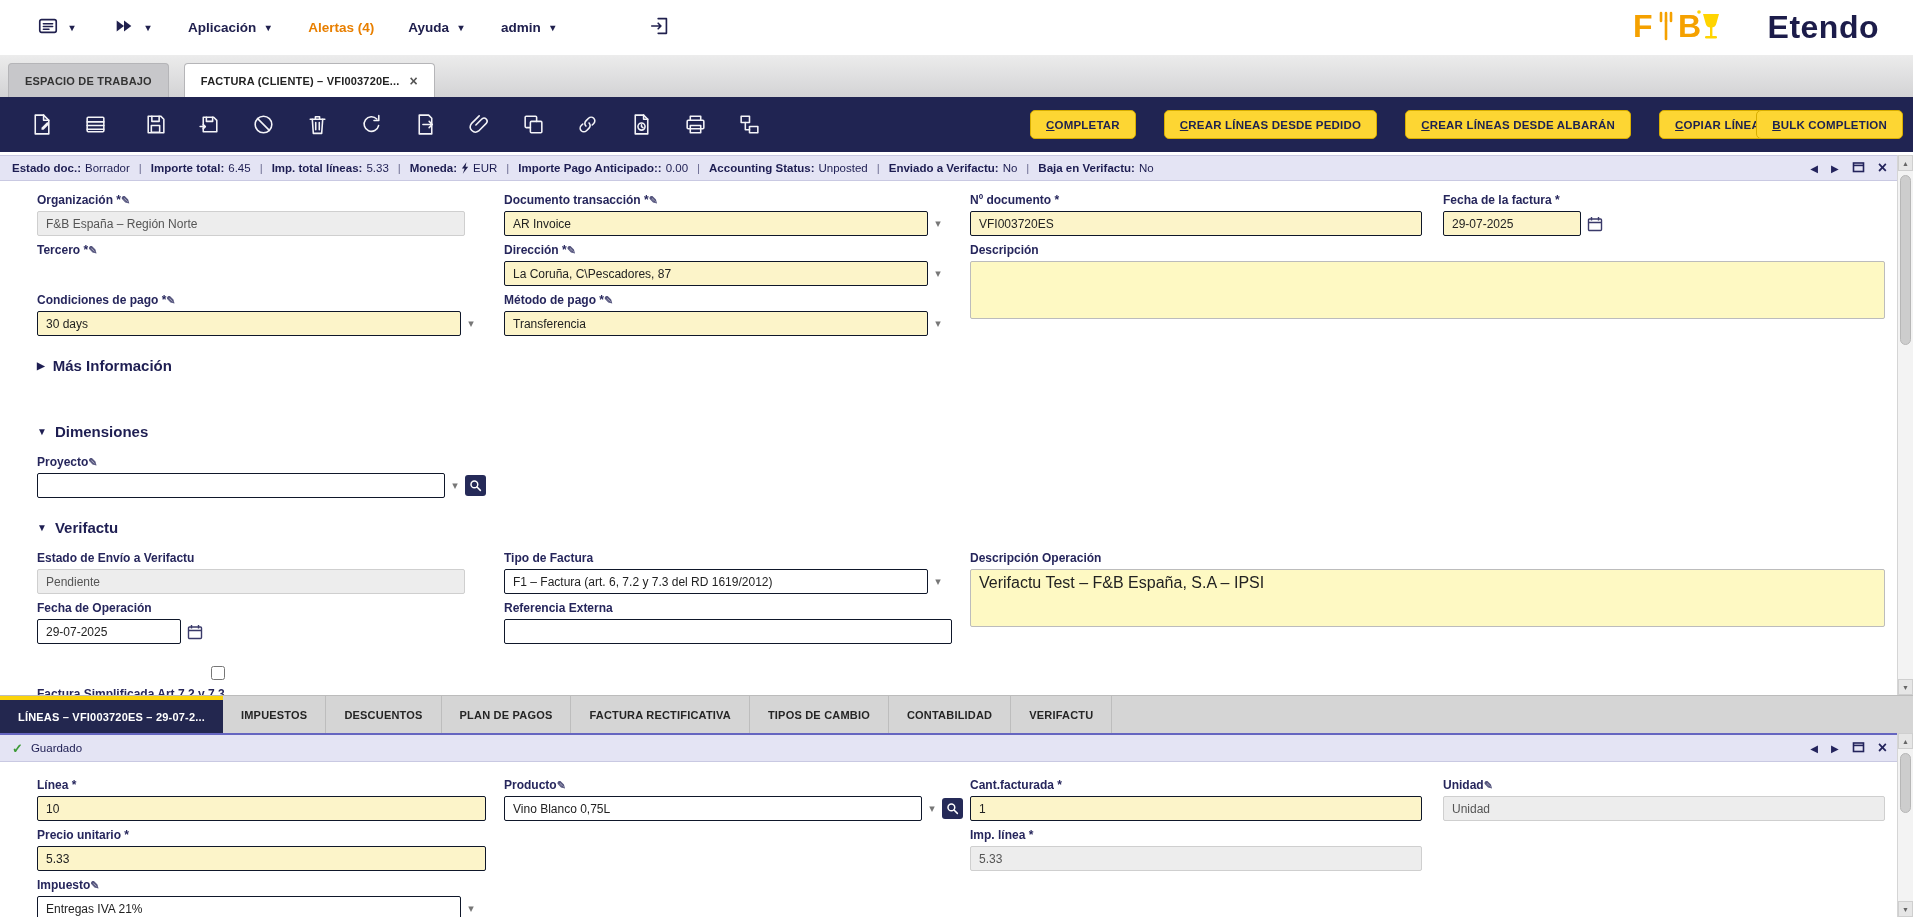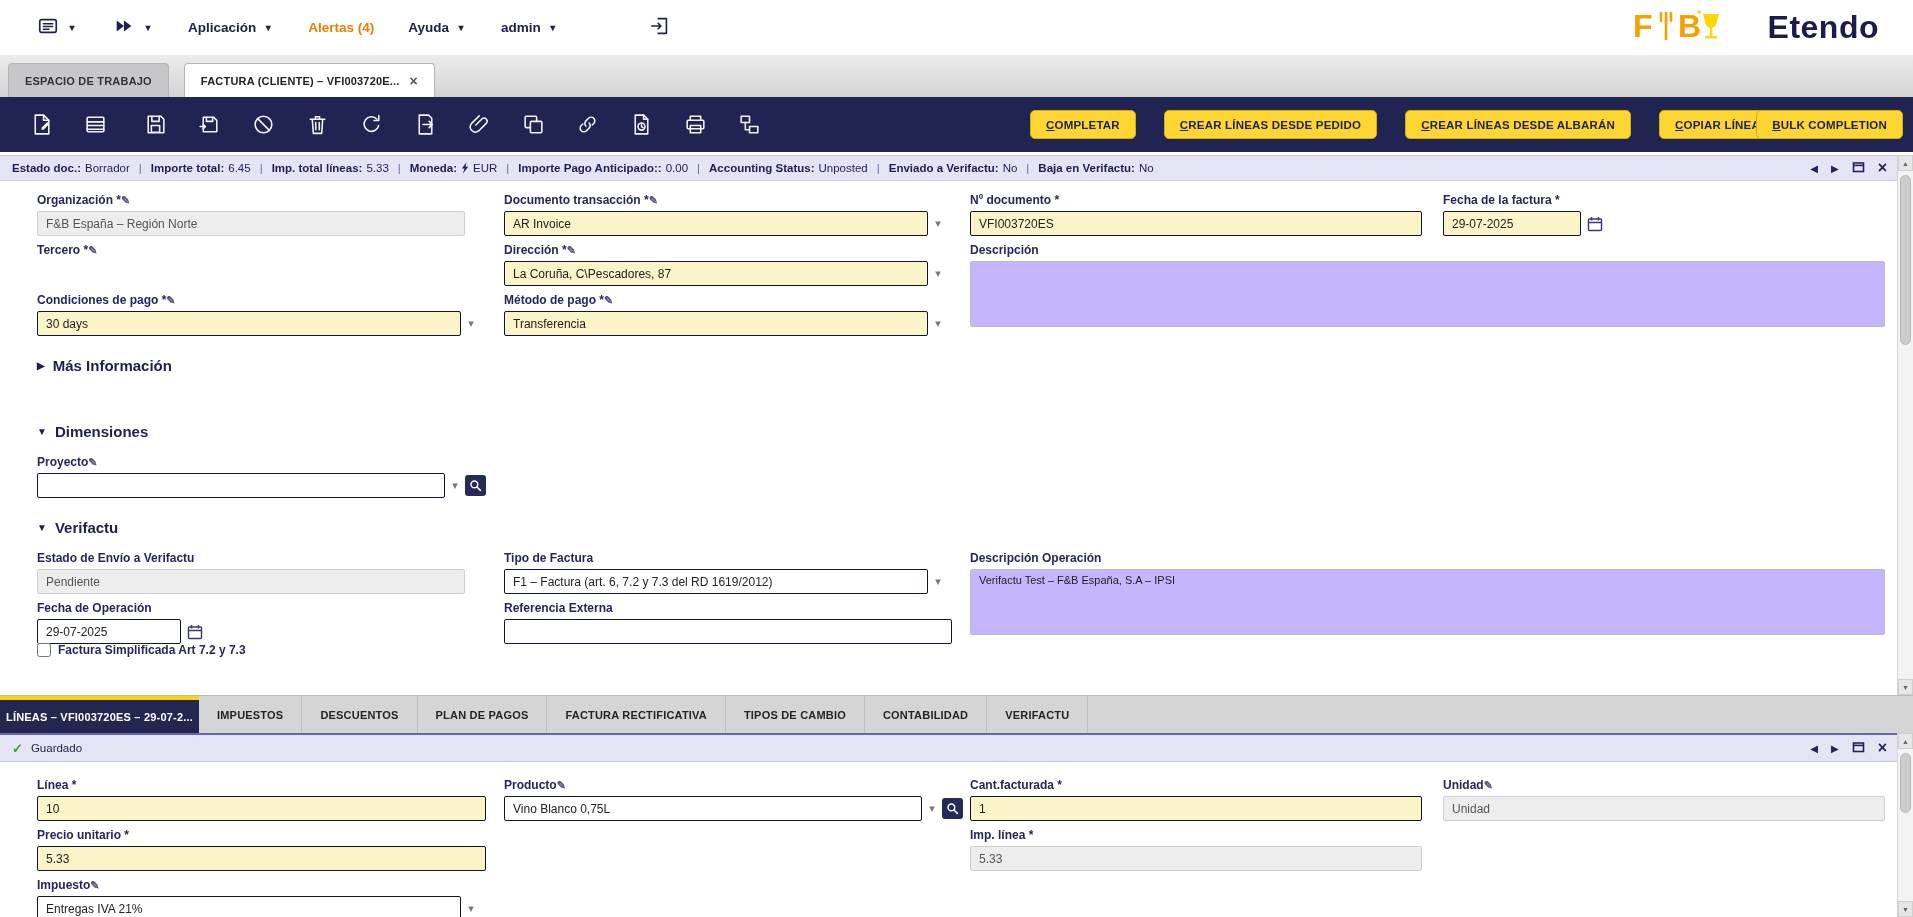--- a/index.html
+++ b/index.html
@@ -48,33 +48,33 @@
   
   .mainform { position:absolute; top:181px; left:0; width:1897px; height:514px; background:#fff; }
   .subform  { position:absolute; top:762px; left:0; width:1897px; height:155px; background:#fff; }
   .fld { position:absolute; }
   .fld-label { display:flex; align-items:center; font-size:12px; font-weight:bold; color:#26265c; margin-bottom:4px; white-space:nowrap; }
   .pencil { font-size:11px; color:#55557e; line-height:1; }
   .fld-row { display:flex; align-items:center; gap:4px; }
   .fld-input { flex:1; min-width:0; width:100%; height:25px; border:1px solid #0f172a; border-radius:2px; padding:0 8px; font-family:"Liberation Sans",sans-serif; font-size:12px; color:#222; background:#fff; }
   .req { background:#fcf4c9; }
   .ro  { background:#ededed; color:#555; border-color:#cfcfcf; }
-  .fld-area { width:100%; height:66px; border:1px solid #bcbcbc; border-radius:2px; padding:4px 8px; font-family:"Liberation Sans",sans-serif; font-size:11px; color:#222; resize:none; background:#c4b5fd; }
+  .fld-area { width:100%; height:58px; border:1px solid #bcbcbc; border-radius:2px; padding:4px 8px; font-family:"Liberation Sans",sans-serif; font-size:16px; color:#222; resize:none; background:#fef9c3; }
   .caret { color:#777; font-size:11px; width:12px; text-align:center; cursor:pointer; }
   .calbtn { display:flex; align-items:center; justify-content:center; width:20px; height:20px; background:none; border:none; cursor:pointer; }
   .magbtn { width:21px; height:21px; background:#252a58; border:none; border-radius:3px; display:flex; align-items:center; justify-content:center; cursor:pointer; }
   .section { position:absolute; display:flex; align-items:center; gap:8px; font-size:15px; font-weight:bold; color:#1e1e52; cursor:pointer; }
   .tri { font-size:10px; }
-  .chk { position:absolute; left:37px; top:462px; display:flex; align-items:flex-end; gap:7px; font-size:12px; font-weight:bold; color:#26265c; cursor:pointer; }
+  .chk { position:absolute; left:37px; top:485px; display:flex; align-items:flex-end; gap:7px; font-size:12px; font-weight:bold; color:#26265c; cursor:pointer;flex-direction:column; }
   .chk input { width:14px; height:14px; }
 
   
   .subtabs { position:absolute; top:695px; left:0; width:1913px; height:38px; background:#d5d5d5; border-top:1px solid #bcbcbc; display:flex; align-items:stretch; }
   .subtab { display:flex; align-items:center; padding:0 18px; font-size:11px; font-weight:bold; color:#252525; letter-spacing:.2px; border-right:1px solid #bdbdbd; cursor:pointer; white-space:nowrap; }
-  .subtab.active { background:#23274f; color:#fff; border-top:4px solid #fbd30b; border-right:none; padding:0 6px; }
+  .subtab.active { background:#23274f; color:#fff; border-top:4px solid #fbd30b; border-right:none; padding:0 18px; }
 
   
   .vscroll { position:absolute; right:0; width:16px; background:#f3f3f3; border-left:1px solid #d5d5d5; }
   .vscroll.main { top:155px; height:540px; }
   .vscroll.sub  { top:733px; height:184px; }
   .vs-arrow { position:absolute; left:0; right:0; height:16px; background:#e6e6e6; border:1px solid #cfcfcf; color:#666; font-size:7px; display:flex; align-items:center; justify-content:center; cursor:pointer; }
   .vs-arrow.up { top:0; }
   .vs-arrow.down { bottom:0; }
   .vs-thumb { position:absolute; left:2px; right:2px; background:#cdcdcd; border:1px solid #b7b7b7; border-radius:6px; cursor:grab; }
 </style>

